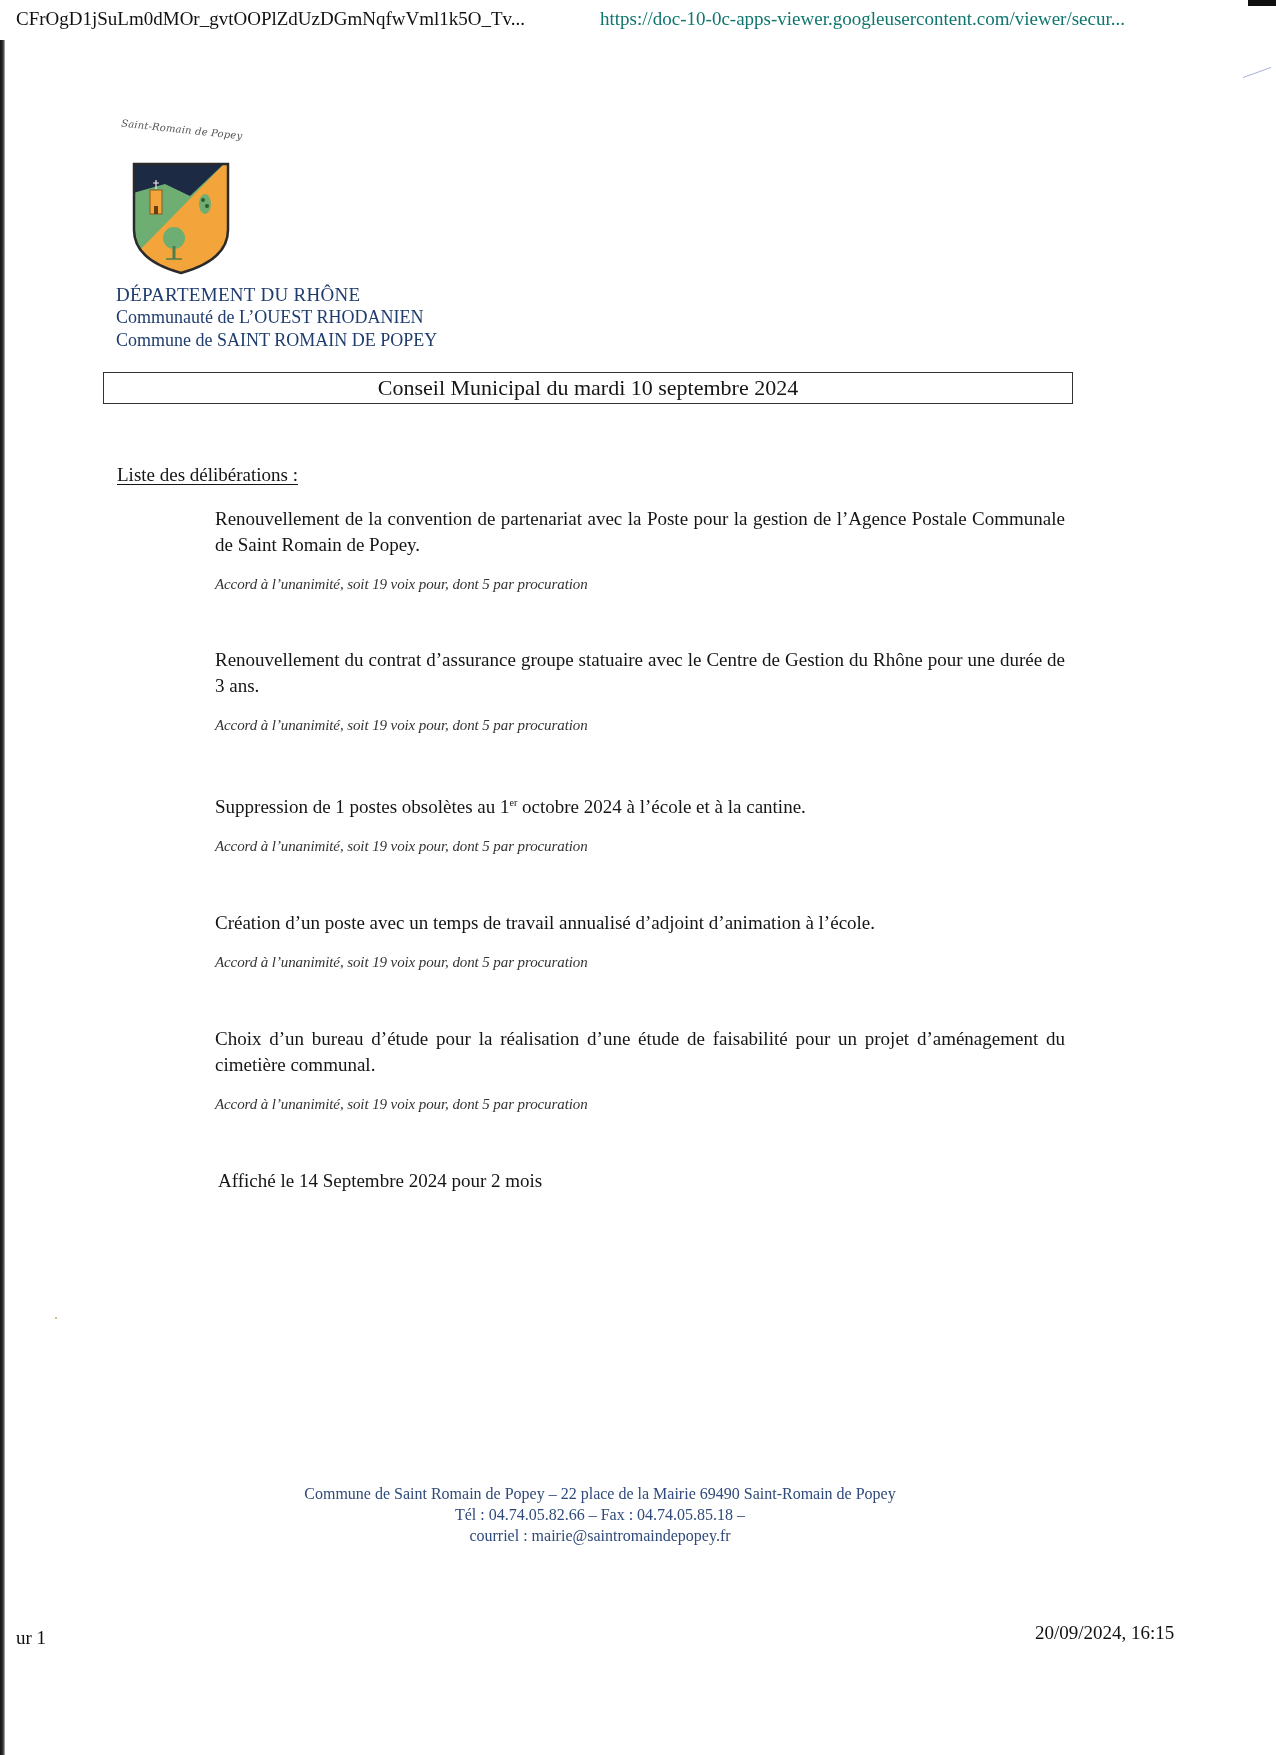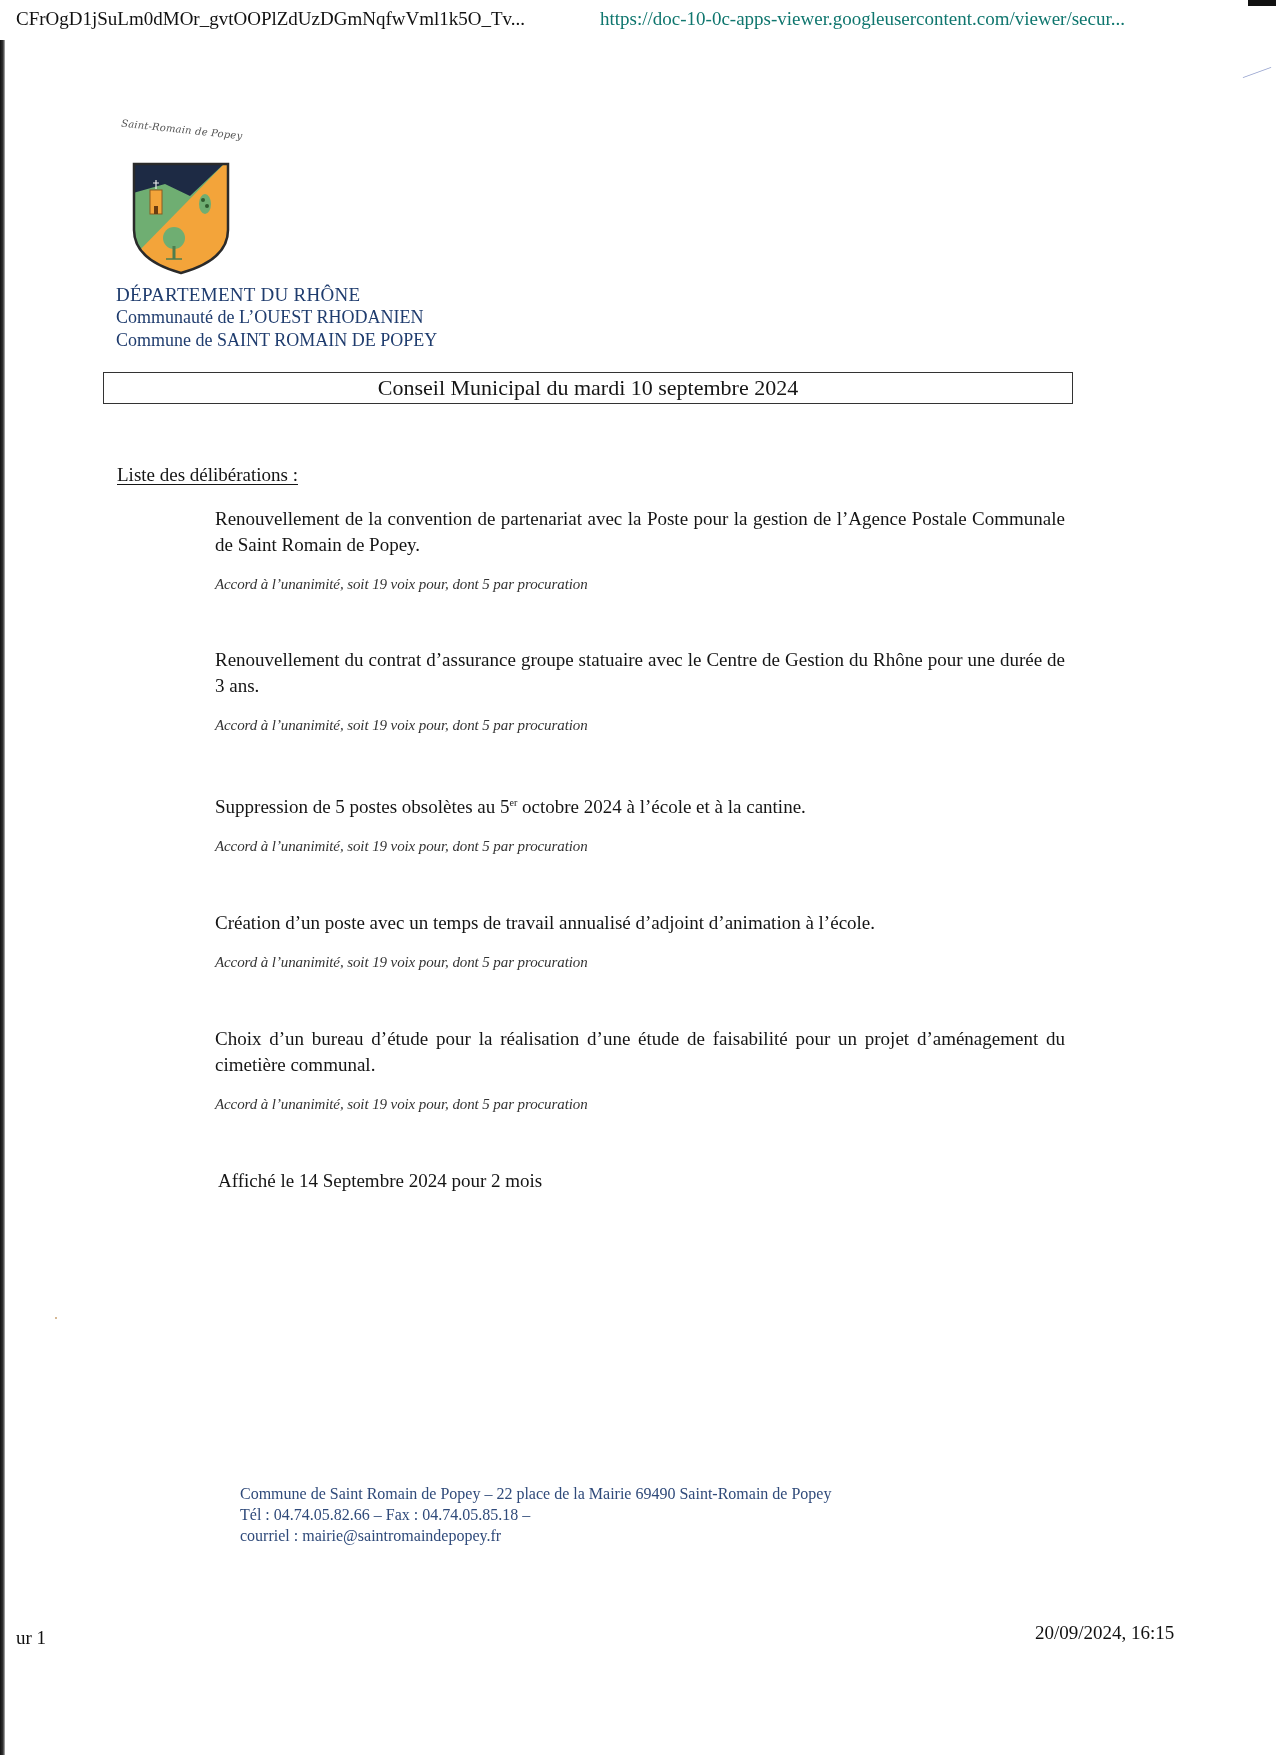--- a/index.html
+++ b/index.html
@@ -152,21 +152,21 @@
       position: absolute;
       left: 218px; top: 1170px;
       font-size: 19px;
       color: #151515;
     }
 
     .footer-address {
       position: absolute;
       left: 240px; top: 1483px;
       width: 720px;
-      text-align: left;
+      text-align: center;
       font-size: 16px;
       line-height: 21px;
       color: #2f4a7a;
     }
 
     .speck {
       position: absolute;
       width: 2px; height: 2px;
       background: #c8a070;
       border-radius: 1px;
@@ -229,21 +229,21 @@
   <div class="d-title">Renouvellement de la convention de partenariat avec la Poste pour la gestion de l’Agence Postale Communale de Saint Romain de Popey.</div>
   <div class="d-vote">Accord à l’unanimité, soit 19 voix pour, dont 5 par procuration</div>
 </div>
 
 <div class="delib" style="top:647px;">
   <div class="d-title">Renouvellement du contrat d’assurance groupe statuaire avec le Centre de Gestion du Rhône pour une durée de 3 ans.</div>
   <div class="d-vote">Accord à l’unanimité, soit 19 voix pour, dont 5 par procuration</div>
 </div>
 
 <div class="delib" style="top:790px;">
-  <div class="d-title"><span>Suppression de 5 postes obsolètes au 5</span><sup>er</sup><span> octobre 2024 à l’école et à la cantine.</span></div>
+  <div class="d-title"><span>Suppression de 1 postes obsolètes au 1</span><sup>er</sup><span> octobre 2024 à l’école et à la cantine.</span></div>
   <div class="d-vote">Accord à l’unanimité, soit 19 voix pour, dont 5 par procuration</div>
 </div>
 
 <div class="delib" style="top:910px;">
   <div class="d-title">Création d’un poste avec un temps de travail annualisé d’adjoint d’animation à l’école.</div>
   <div class="d-vote">Accord à l’unanimité, soit 19 voix pour, dont 5 par procuration</div>
 </div>
 
 <div class="delib" style="top:1026px;">
   <div class="d-title">Choix d’un bureau d’étude pour la réalisation d’une étude de faisabilité pour un projet d’aménagement du cimetière communal.</div>

